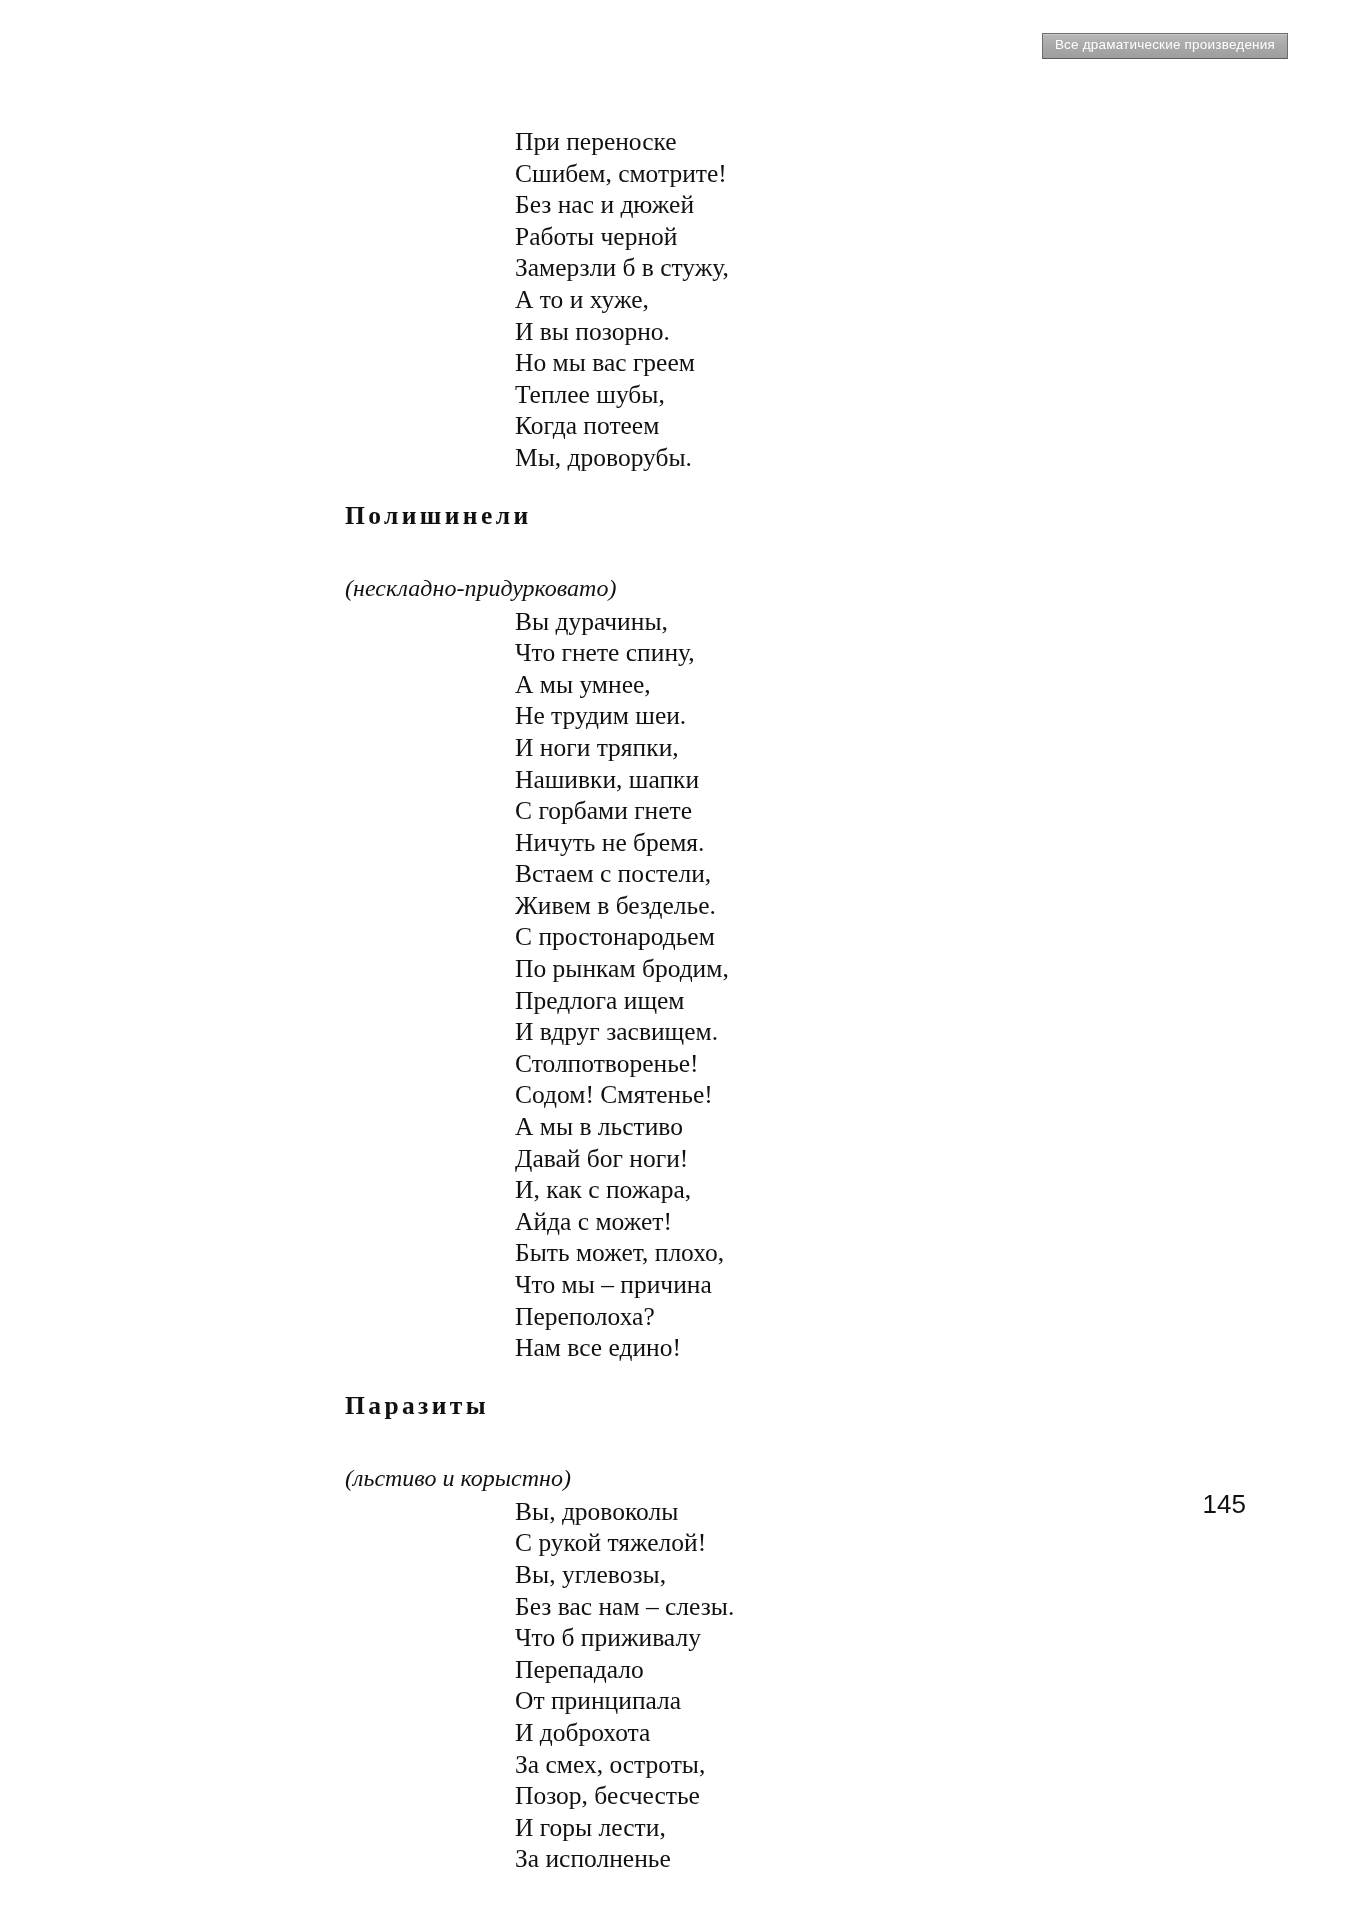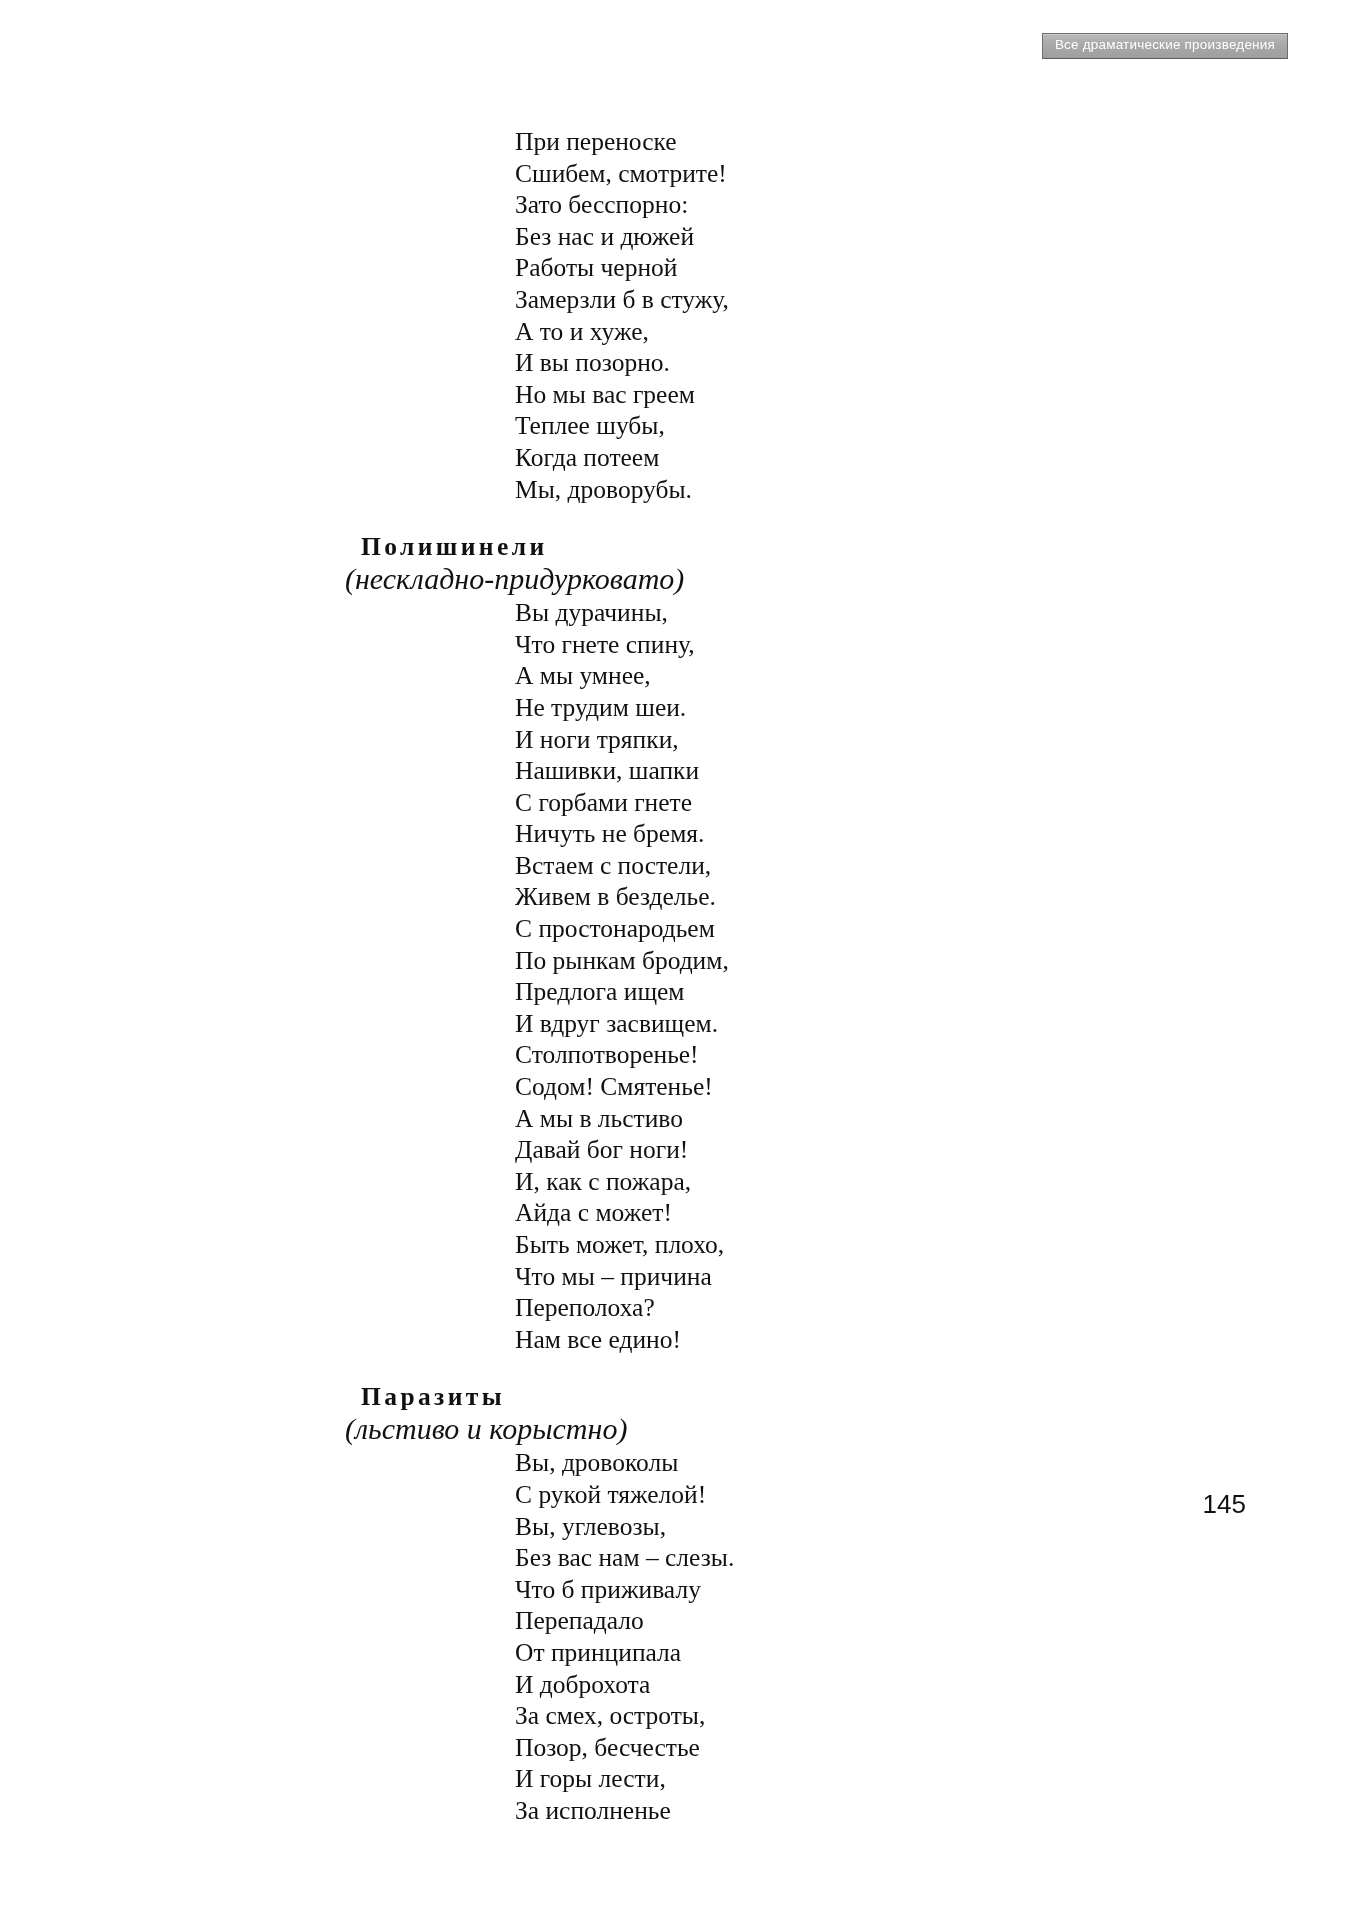--- a/index.html
+++ b/index.html
@@ -59,29 +59,30 @@
     line-height: 31.6px;
     white-space: pre;
     margin-left: 170px;
   }
 
   .speaker {
     font-size: 25.5px;
     font-weight: bold;
     letter-spacing: 3.4px;
     margin-top: 26px;
-    margin-left: 16px;
+    margin-left: 0px;
     line-height: 32px;
   }
   .stage-dir {
-    font-size: 30px;
+    font-size: 24px;
     font-style: italic;
     margin-left: 0px;
     line-height: 32px;
     margin-bottom: 2px;
+    margin-top: 40px;
   }
 
   
   .page-number {
     position: absolute;
     right: 110px;
     bottom: 78px;
     font-size: 26px;
     font-family: Liberation Sans, sans-serif;
     color: #111111;
@@ -94,21 +95,20 @@
 
   <div class="header-tab">
     <span>Все драматические произведения</span>
   </div>
 
   <div class="content">
 
     <div class="verse-block">
       <div class="verse-line">При переноске</div>
       <div class="verse-line">Сшибем, смотрите!</div>
-      <div class="verse-line">Зато бесспорно:</div>
       <div class="verse-line">Без нас и дюжей</div>
       <div class="verse-line">Работы черной</div>
       <div class="verse-line">Замерзли б в стужу,</div>
       <div class="verse-line">А то и хуже,</div>
       <div class="verse-line">И вы позорно.</div>
       <div class="verse-line">Но мы вас греем</div>
       <div class="verse-line">Теплее шубы,</div>
       <div class="verse-line">Когда потеем</div>
       <div class="verse-line">Мы, дроворубы.</div>
     </div>

